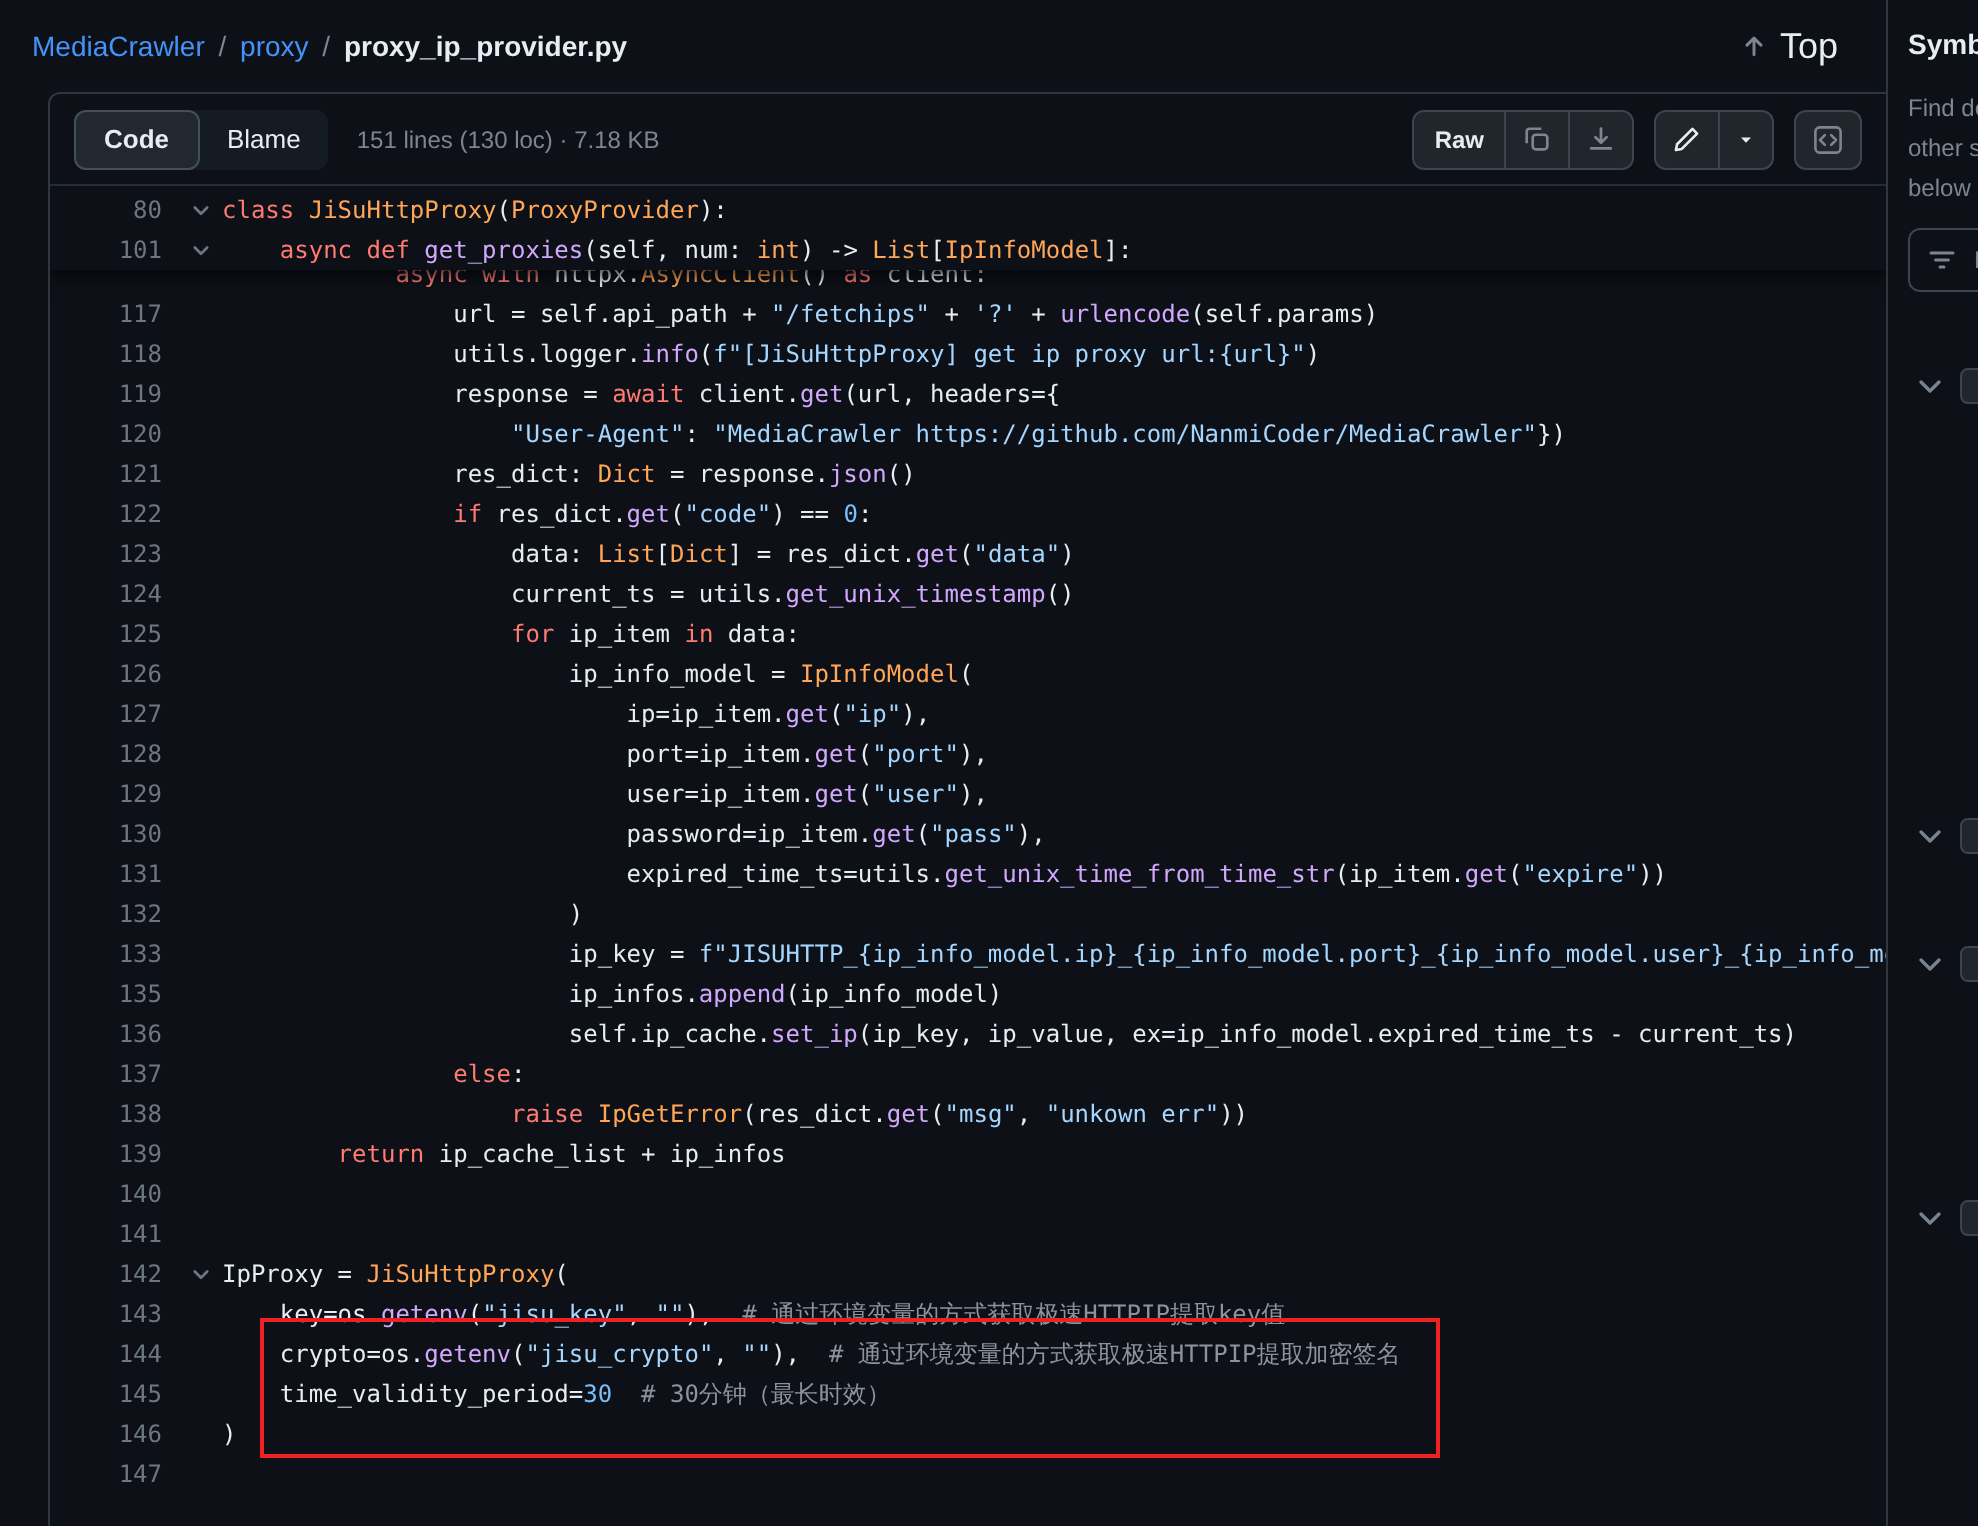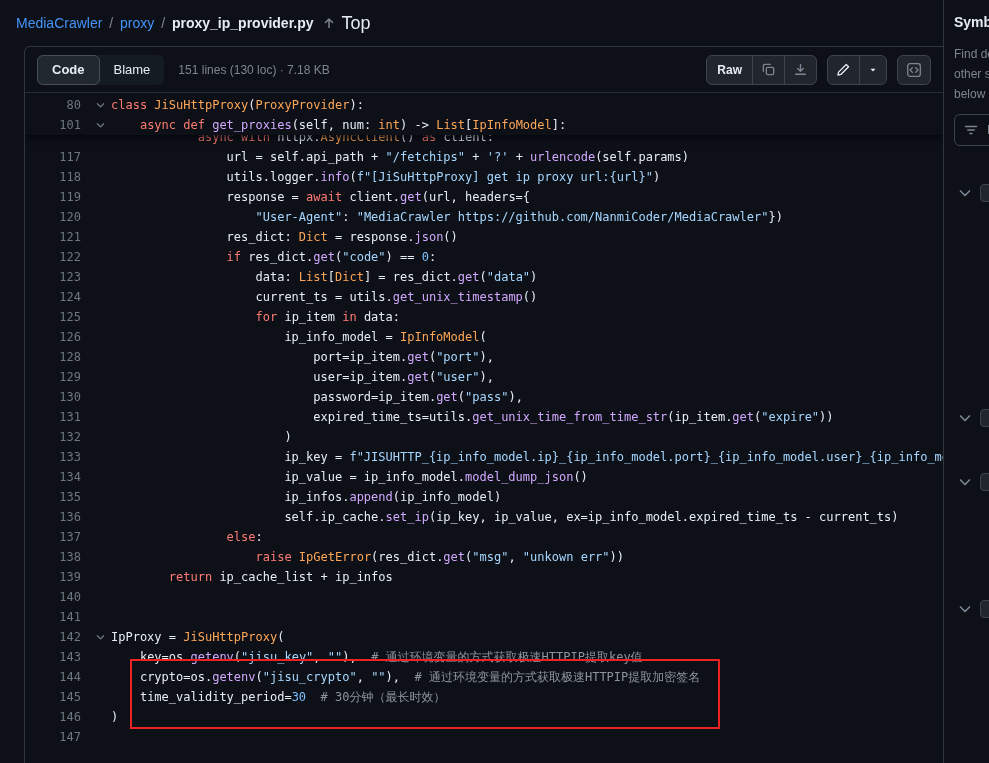--- a/index.html
+++ b/index.html
@@ -2,21 +2,21 @@
 <html><head>
 <meta charset="utf-8">
 <style>
   html,body{margin:0;padding:0}
   body{width:989px;height:763px;overflow:hidden;background:#0d1117;color:#e6edf3;
        font-family:"Liberation Sans",sans-serif}
   .app{display:flex;width:989px;height:763px}
   .main{width:944px;display:flex;flex-direction:column;min-width:0}
 
   
-  .topbar{flex:0 0 46px;display:flex;align-items:center;padding:0 16px}
+  .topbar{flex:0 0 46px;display:flex;align-items:center;justify-content:space-between;padding:0 16px}
   .crumbs{font-size:14px;white-space:nowrap}
   .crumb-link{color:#4493f8;cursor:pointer}
   .crumb-sep{color:#7d8590;margin:0 3px}
   .crumb-file{font-weight:700;color:#e6edf3}
   .top-btn{display:flex;align-items:center;gap:6px;font-size:18px;color:#e6edf3;cursor:pointer;
            padding:4px 8px;border-radius:6px}
 
   
   .codebox{flex:1;margin-left:24px;border:1px solid #30363d;border-right:0;border-bottom:0;
            border-radius:6px 0 0 0;display:flex;flex-direction:column;min-height:0;background:#0d1117}
@@ -215,20 +215,25 @@
                 <span class="ln">125</span>
                 <span class="fold"></span>
                 <span class="lc"><span>                    </span><span class="tk-kw">for</span><span class="tk-pl"> ip_item </span><span class="tk-kw">in</span><span class="tk-pl"> data:</span></span>
               </div>
               <div class="cl">
                 <span class="ln">126</span>
                 <span class="fold"></span>
                 <span class="lc"><span>                        </span><span class="tk-pl">ip_info_model = </span><span class="tk-type">IpInfoModel</span><span class="tk-pl">(</span></span>
               </div>
               <div class="cl">
+                <span class="ln">127</span>
+                <span class="fold"></span>
+                <span class="lc"><span>                            </span><span class="tk-pl">ip=ip_item.</span><span class="tk-fn">get</span><span class="tk-pl">(</span><span class="tk-str">"ip"</span><span class="tk-pl">),</span></span>
+              </div>
+              <div class="cl">
                 <span class="ln">128</span>
                 <span class="fold"></span>
                 <span class="lc"><span>                            </span><span class="tk-pl">port=ip_item.</span><span class="tk-fn">get</span><span class="tk-pl">(</span><span class="tk-str">"port"</span><span class="tk-pl">),</span></span>
               </div>
               <div class="cl">
                 <span class="ln">129</span>
                 <span class="fold"></span>
                 <span class="lc"><span>                            </span><span class="tk-pl">user=ip_item.</span><span class="tk-fn">get</span><span class="tk-pl">(</span><span class="tk-str">"user"</span><span class="tk-pl">),</span></span>
               </div>
               <div class="cl">
@@ -243,25 +248,20 @@
               </div>
               <div class="cl">
                 <span class="ln">132</span>
                 <span class="fold"></span>
                 <span class="lc"><span>                        </span><span class="tk-pl">)</span></span>
               </div>
               <div class="cl">
                 <span class="ln">133</span>
                 <span class="fold"></span>
                 <span class="lc"><span>                        </span><span class="tk-pl">ip_key = </span><span class="tk-str">f"JISUHTTP_{ip_info_model.ip}_{ip_info_model.port}_{ip_info_model.user}_{ip_info_model.password}"</span></span>
-              </div>
-              <div class="cl">
-                <span class="ln">134</span>
-                <span class="fold"></span>
-                <span class="lc"><span>                        </span><span class="tk-pl">ip_value = ip_info_model.</span><span class="tk-fn">model_dump_json</span><span class="tk-pl">()</span></span>
               </div>
               <div class="cl">
                 <span class="ln">135</span>
                 <span class="fold"></span>
                 <span class="lc"><span>                        </span><span class="tk-pl">ip_infos.</span><span class="tk-fn">append</span><span class="tk-pl">(ip_info_model)</span></span>
               </div>
               <div class="cl">
                 <span class="ln">136</span>
                 <span class="fold"></span>
                 <span class="lc"><span>                        </span><span class="tk-pl">self.ip_cache.</span><span class="tk-fn">set_ip</span><span class="tk-pl">(ip_key, ip_value, ex=ip_info_model.expired_time_ts - current_ts)</span></span>

